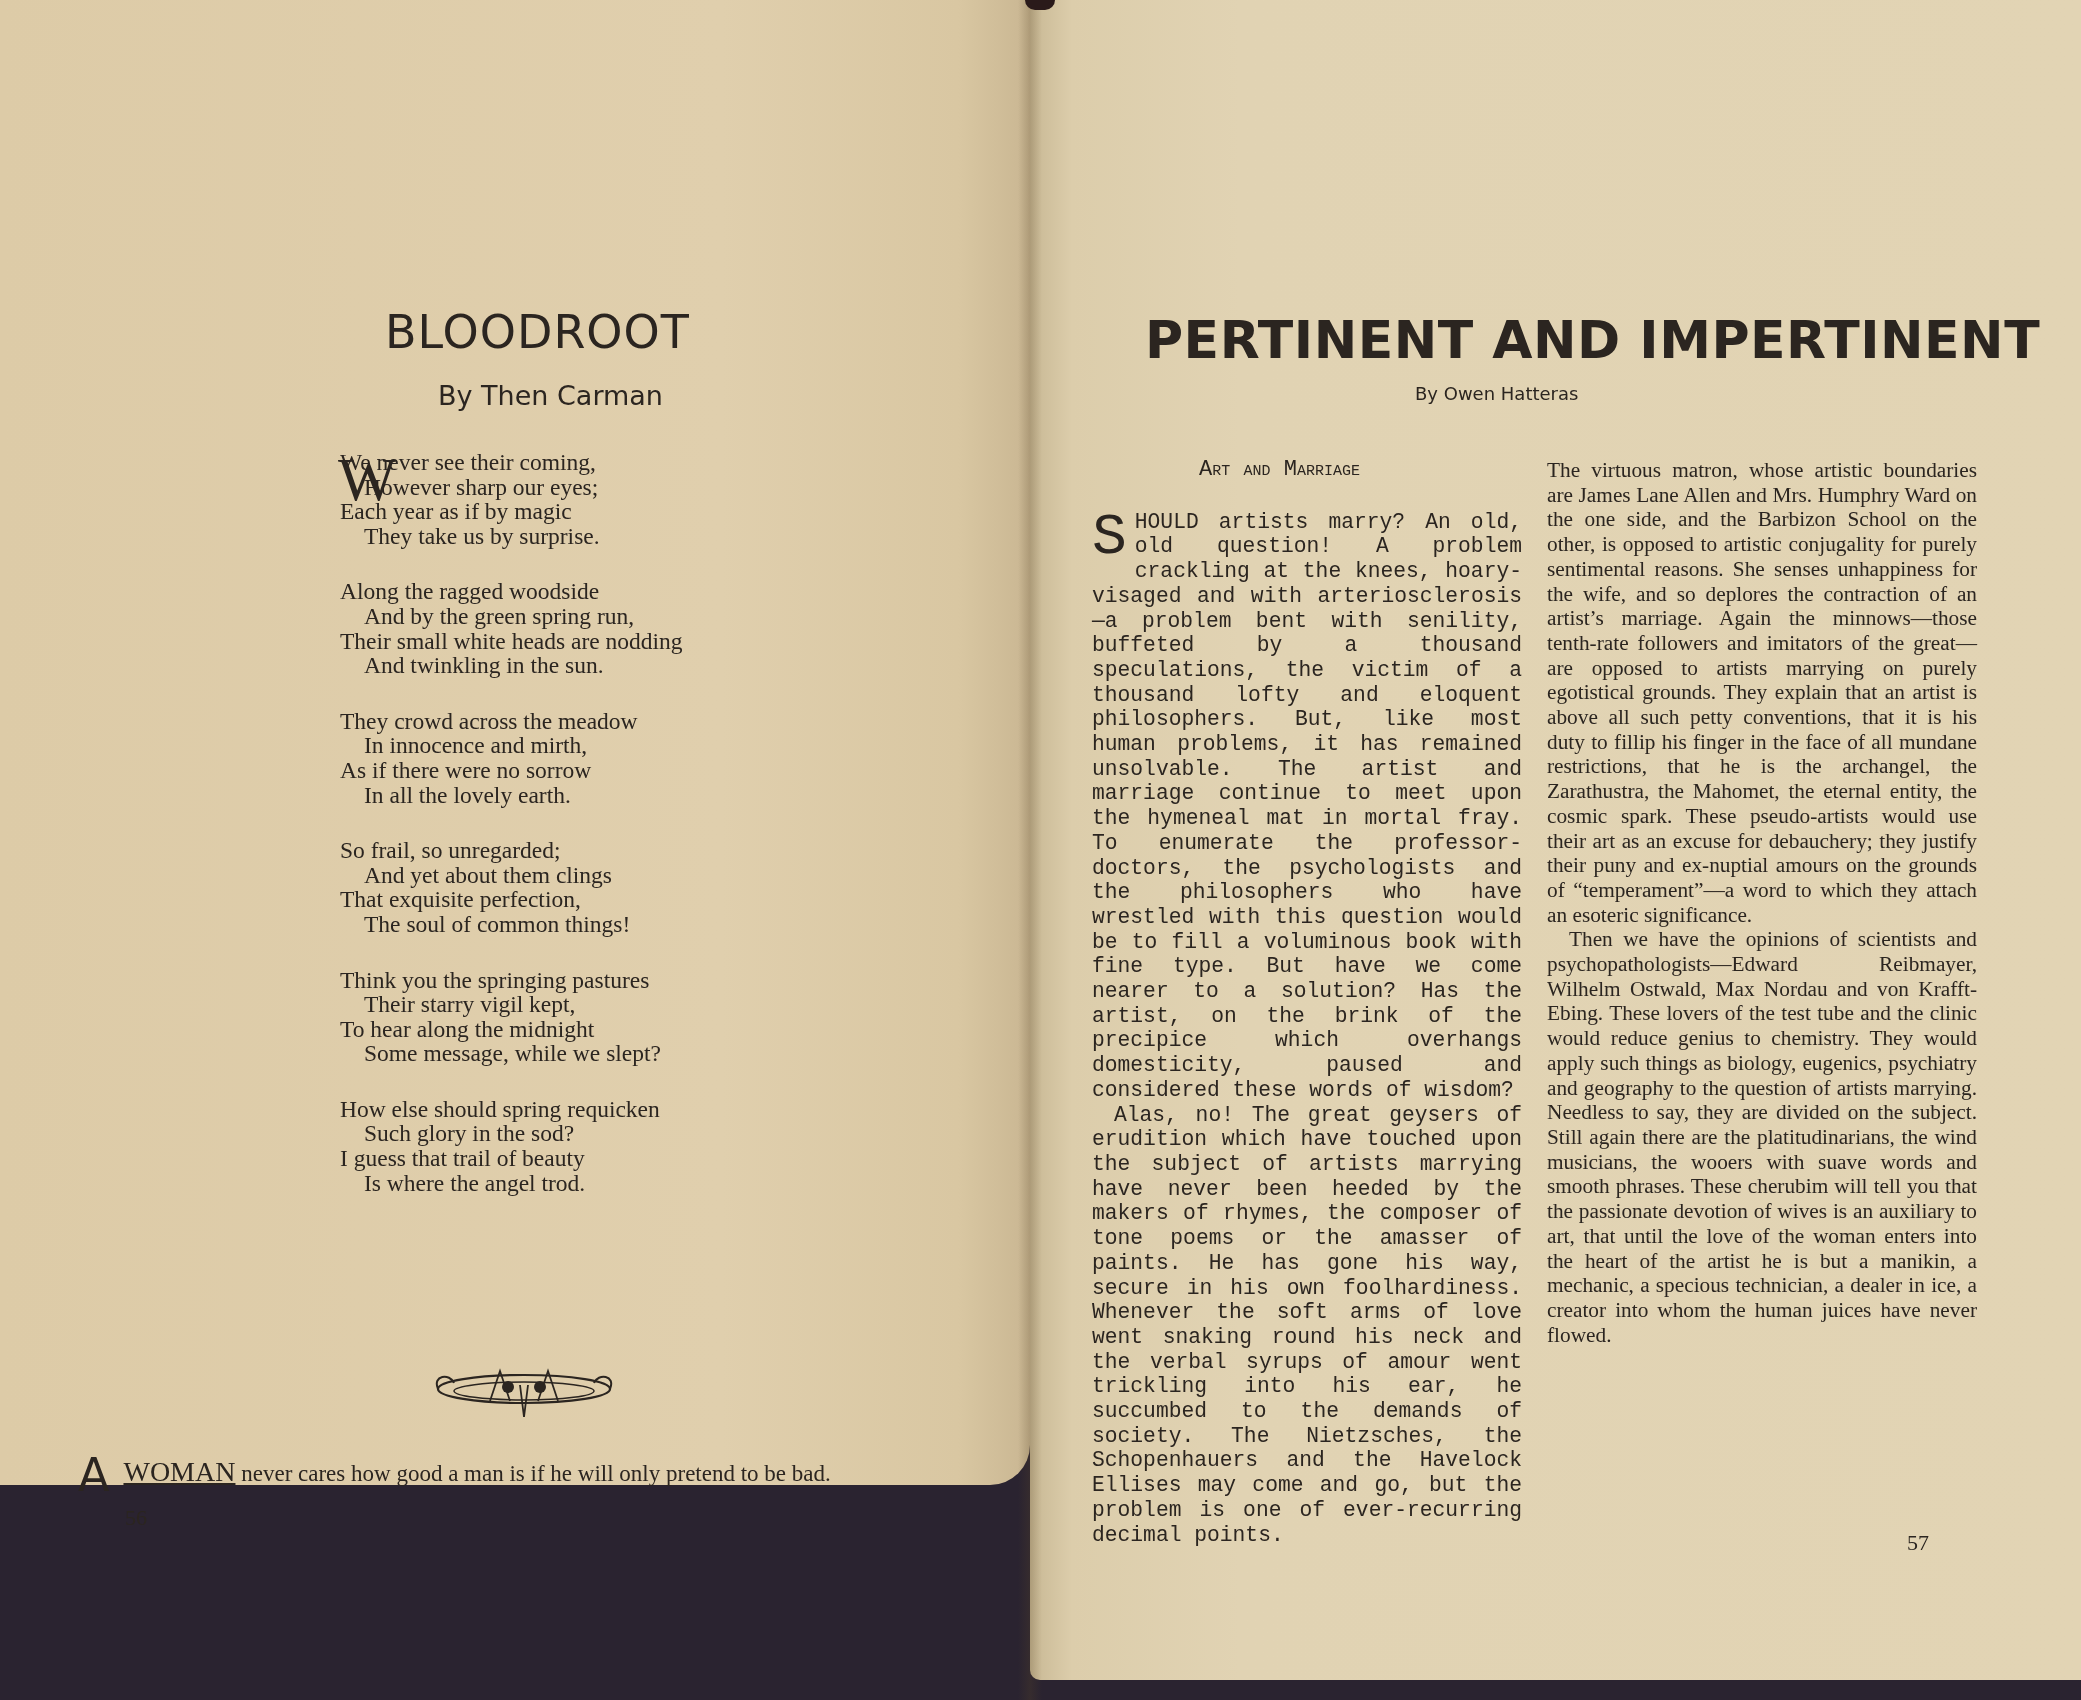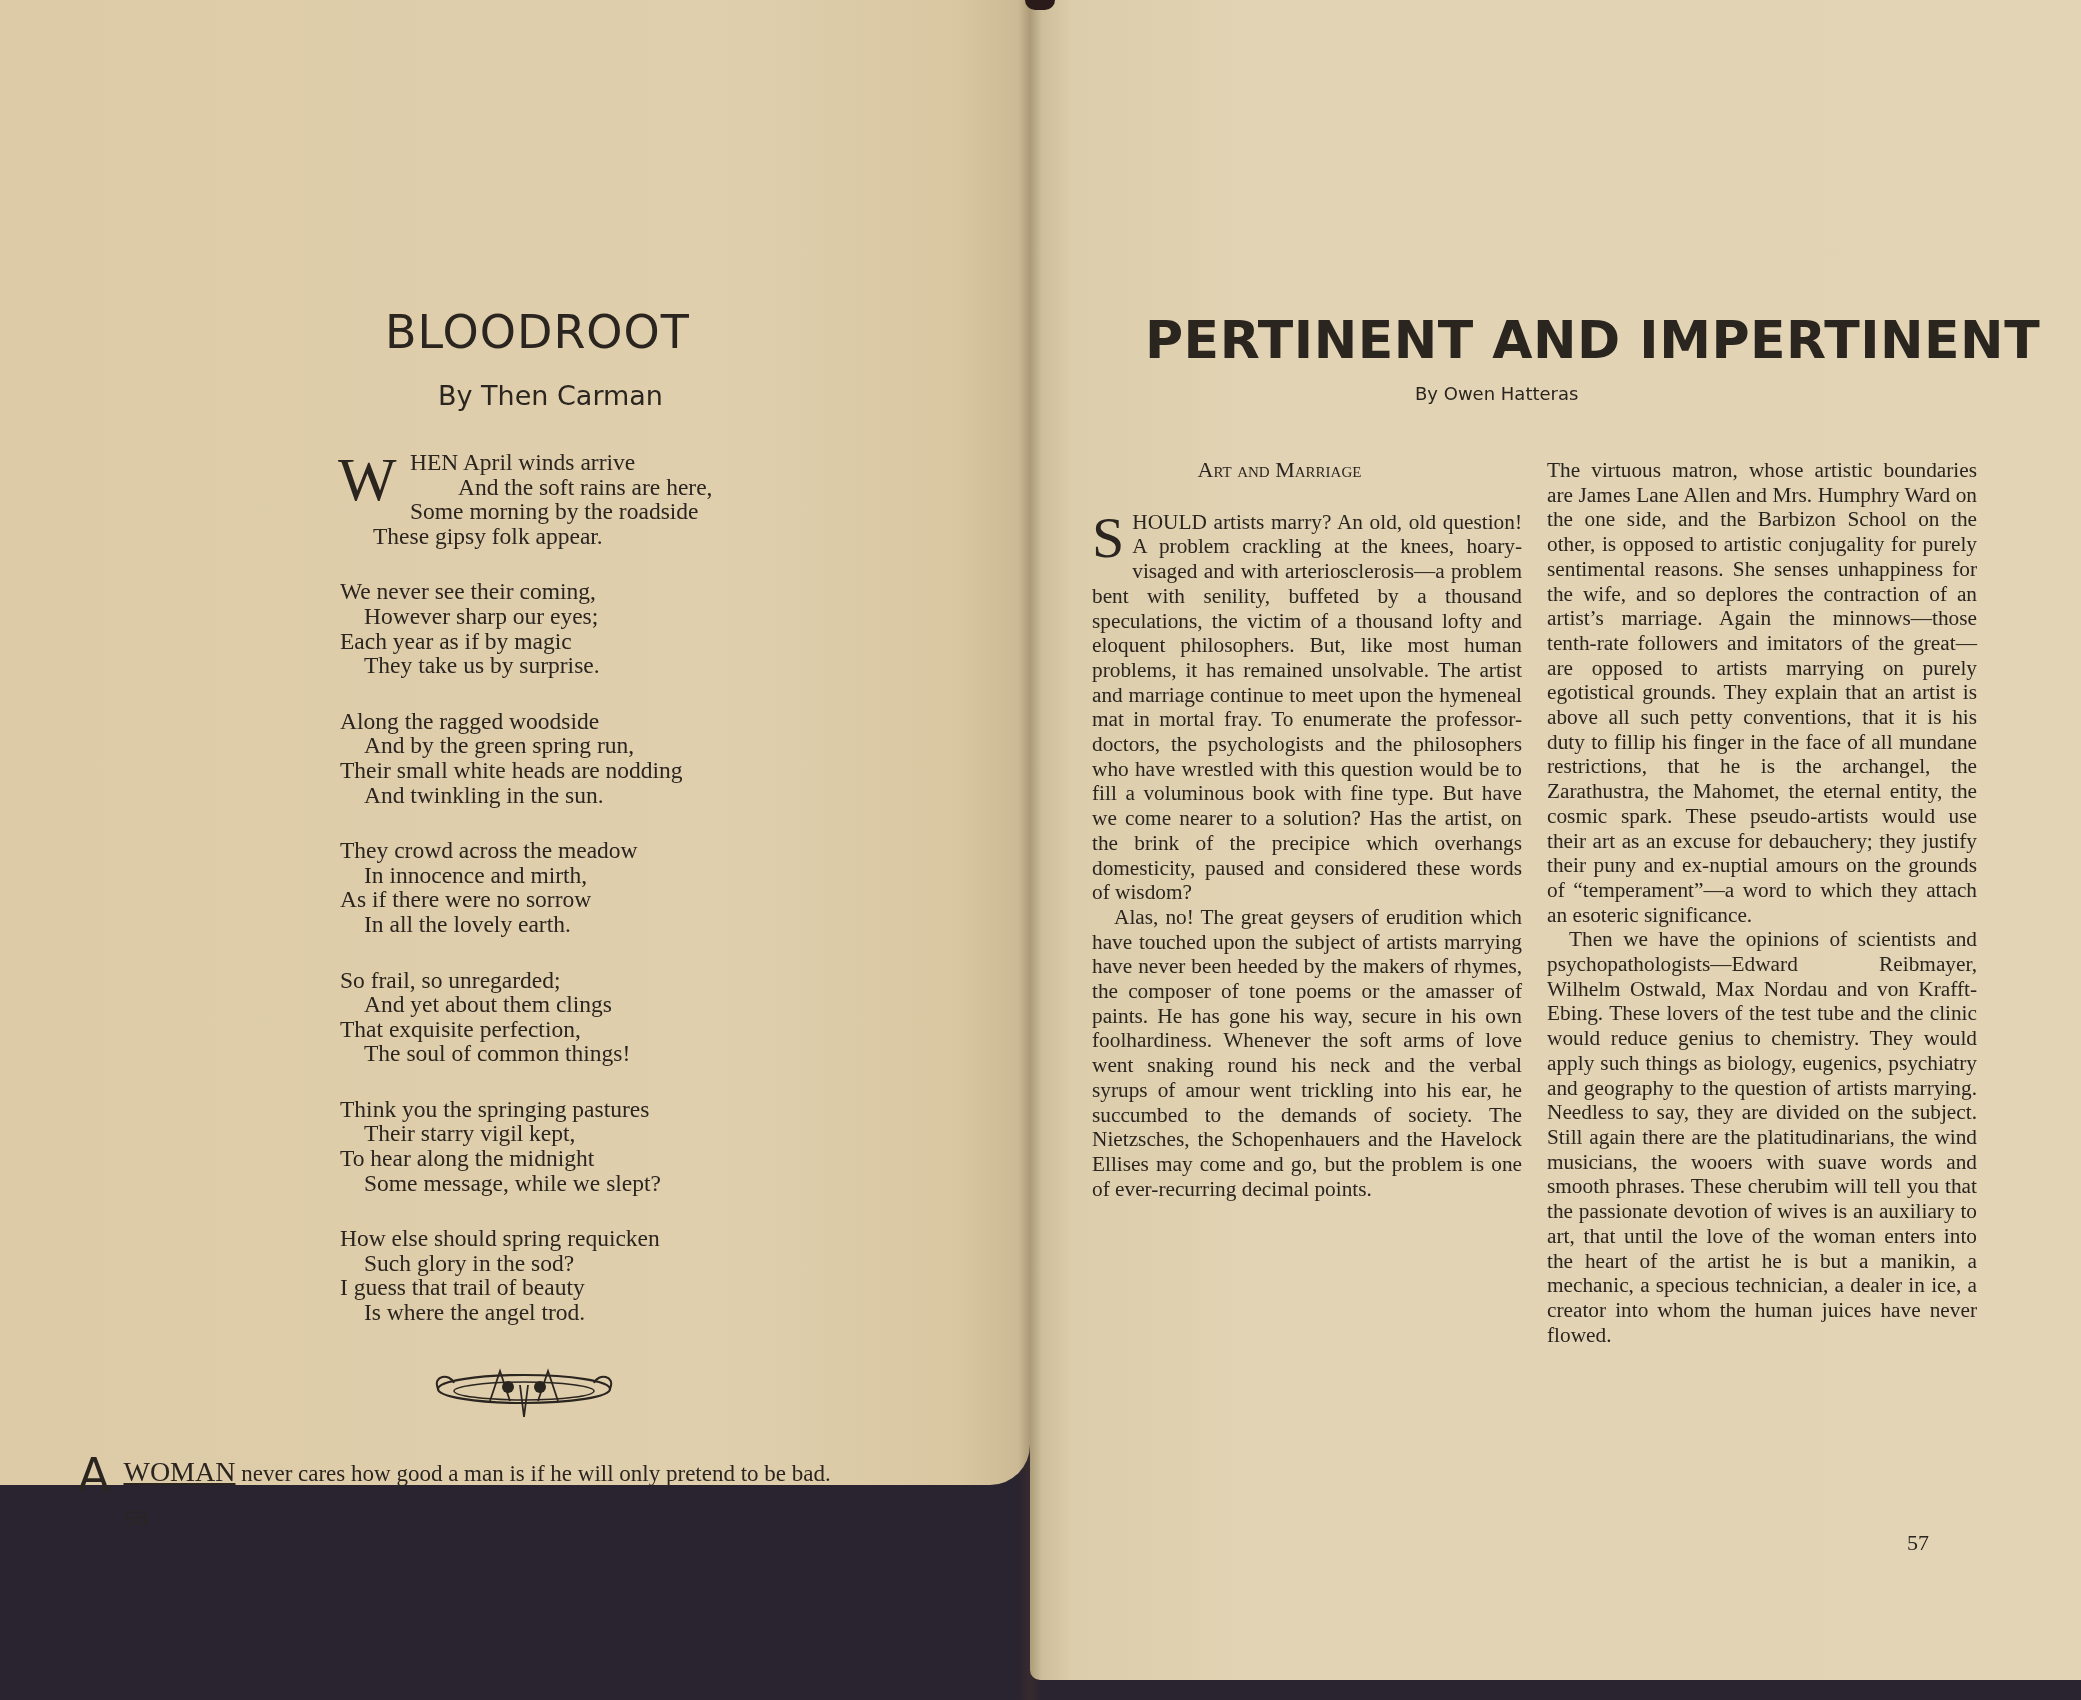--- a/index.html
+++ b/index.html
@@ -43,43 +43,37 @@
   .ornament { position:absolute; left:430px; top:1365px; width:188px; height:55px; }
   .epigram { position:absolute; left:78px; top:1448px; font-size:23px; white-space:nowrap; }
   .epigram .cap { font-size:46px; vertical-align:-10px; margin-right:14px; }
   .epigram .caps { font-size:28px;text-decoration:underline; }
   .pnum-left { position:absolute; left:125px; top:1505px; font-size:22px; }
 
   
   .art-title { position:absolute; left:1145px; top:310px; font-size:52px; letter-spacing:0.5px;font-weight:bold; }
   .art-author { position:absolute; left:1415px; top:383px; font-size:18px; }
   .col { position:absolute; width:430px; font-size:21.3px; line-height:24.7px; text-align:justify; }
-  .col-left { left:1092px; top:458px; }
+  .col-left { left:1092px; top:458px;font-family:Liberation Mono, monospace; }
   .col-right { left:1547px; top:458px; }
   .section-head { text-align:center; font-variant:small-caps; font-size:22px; margin-bottom:27px; padding-right:55px; }
   .para { margin:0; text-indent:22px; }
   .para.no-indent { text-indent:0; }
   .dropcap-s { float:left; font-size:58px; line-height:48px; margin:4px 8px 0 0; }
   .pnum-right { position:absolute; left:1907px; top:1530px; font-size:22px;text-align:right; }
 </style>
 </head>
 <body>
 
 <div class="page page-left">
   <div class="poem-title sans">BLOODROOT</div>
   <div class="poem-author sans">By Then Carman</div>
 
   <div class="poem">
     <span class="dropcap-w">W</span>
-    <div class="stanza first-stanza">
-      <div class="line">HEN April winds arrive</div>
-      <div class="line">And the soft rains are here,</div>
-      <div class="line">Some morning by the roadside</div>
-      <div class="line">These gipsy folk appear.</div>
-    </div>
     <div class="stanza">
       <div class="line">We never see their coming,</div>
       <div class="line indent">However sharp our eyes;</div>
       <div class="line">Each year as if by magic</div>
       <div class="line indent">They take us by surprise.</div>
     </div>
     <div class="stanza">
       <div class="line">Along the ragged woodside</div>
       <div class="line indent">And by the green spring run,</div>
       <div class="line">Their small white heads are nodding</div>

